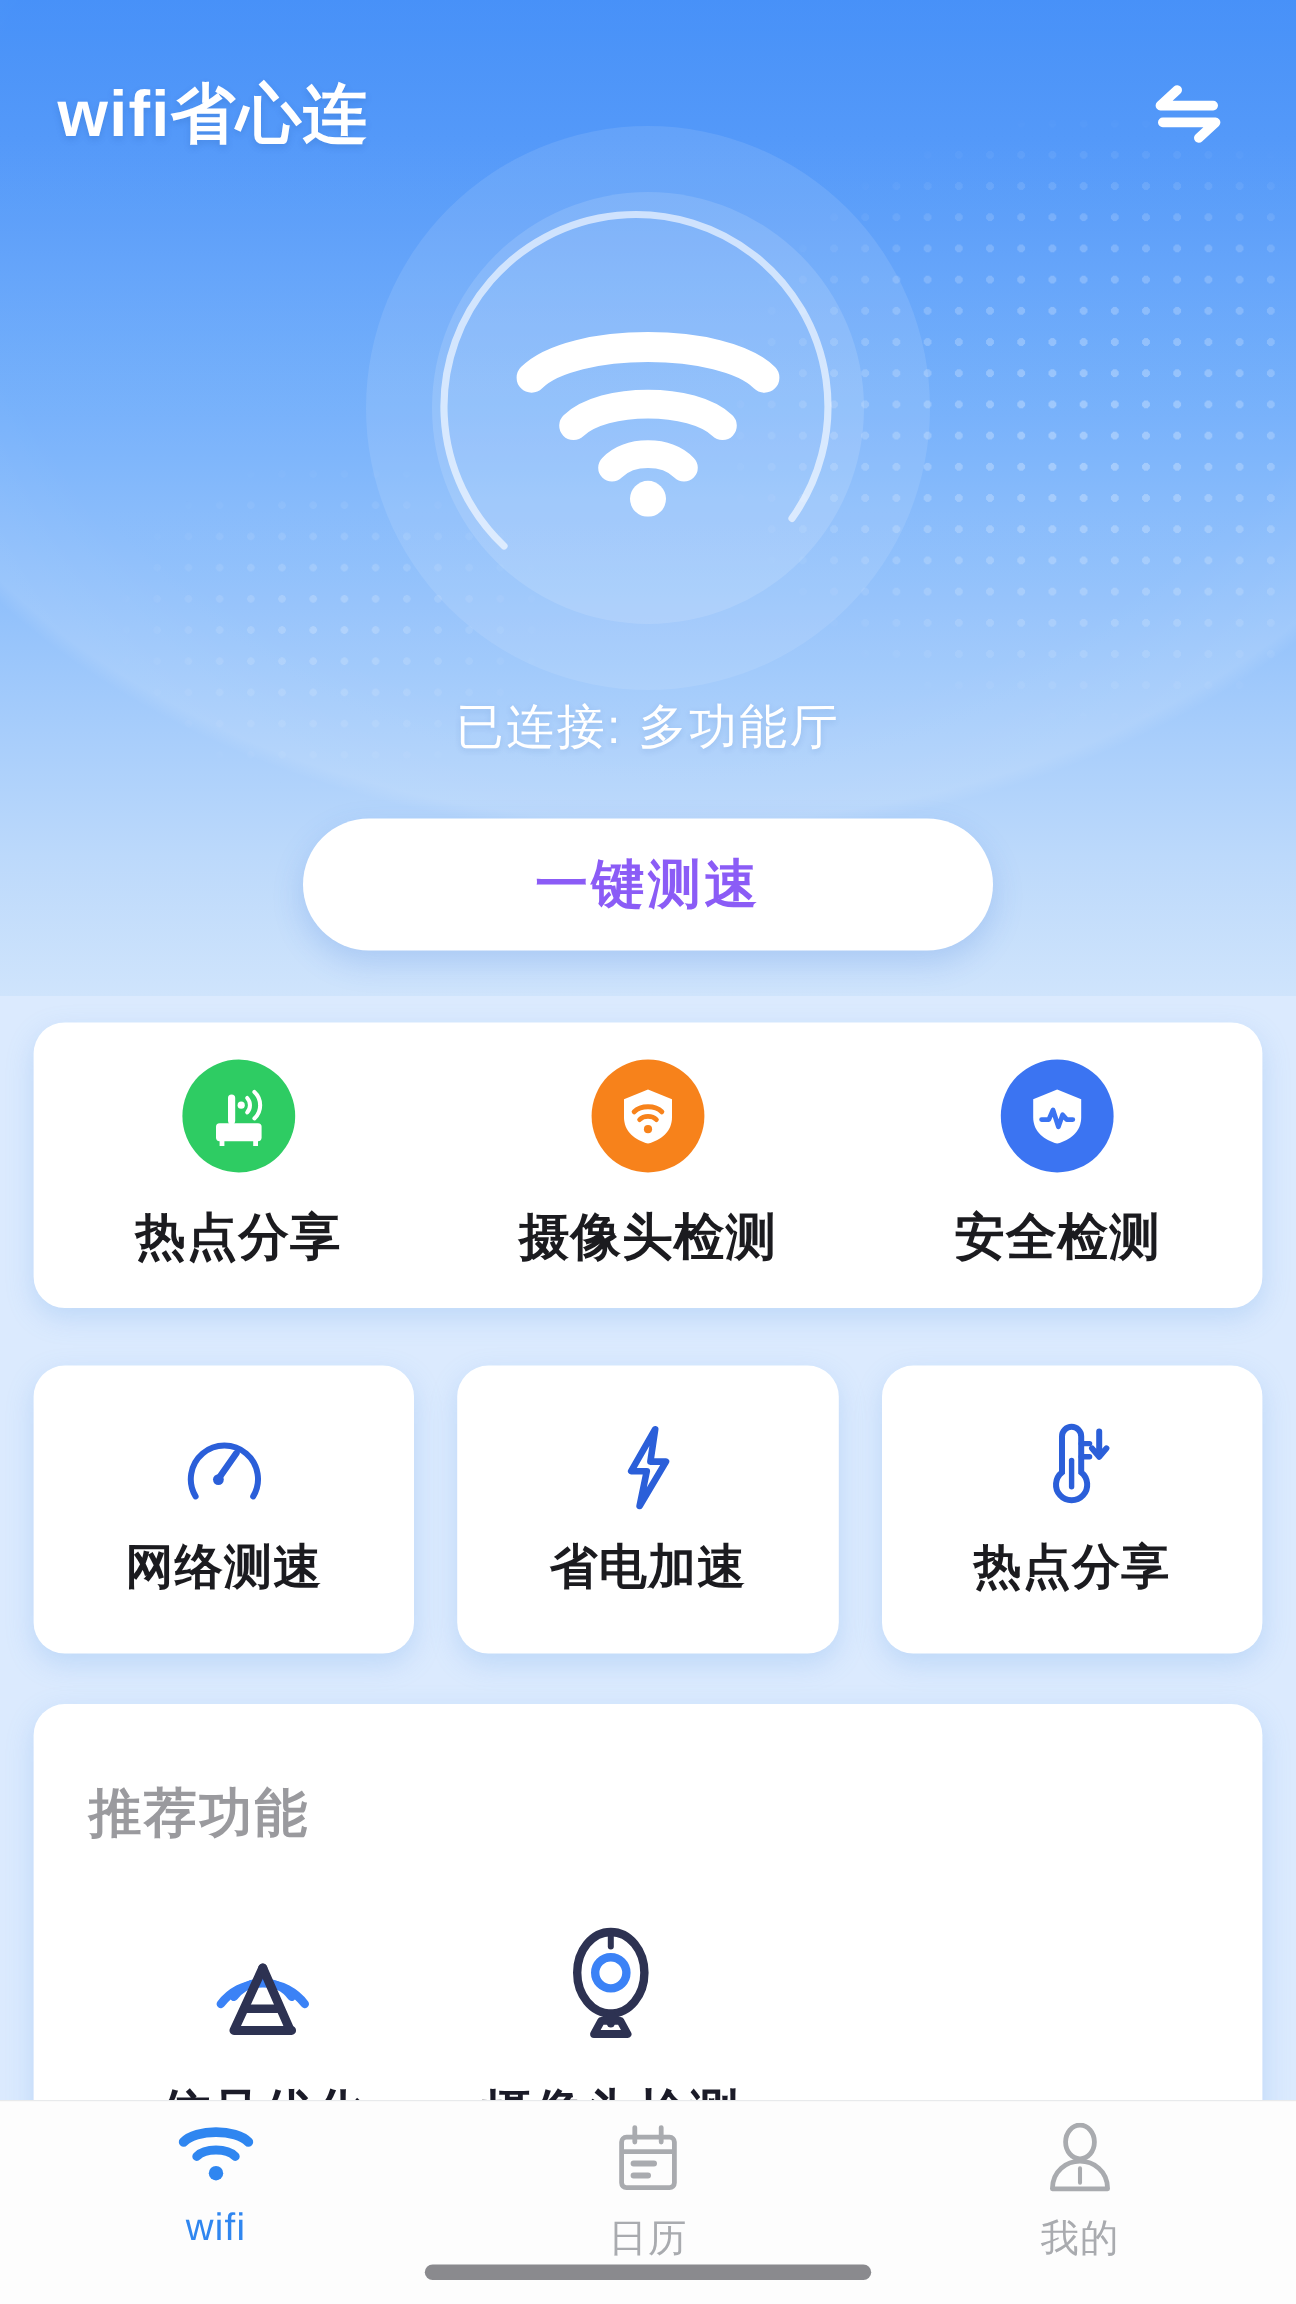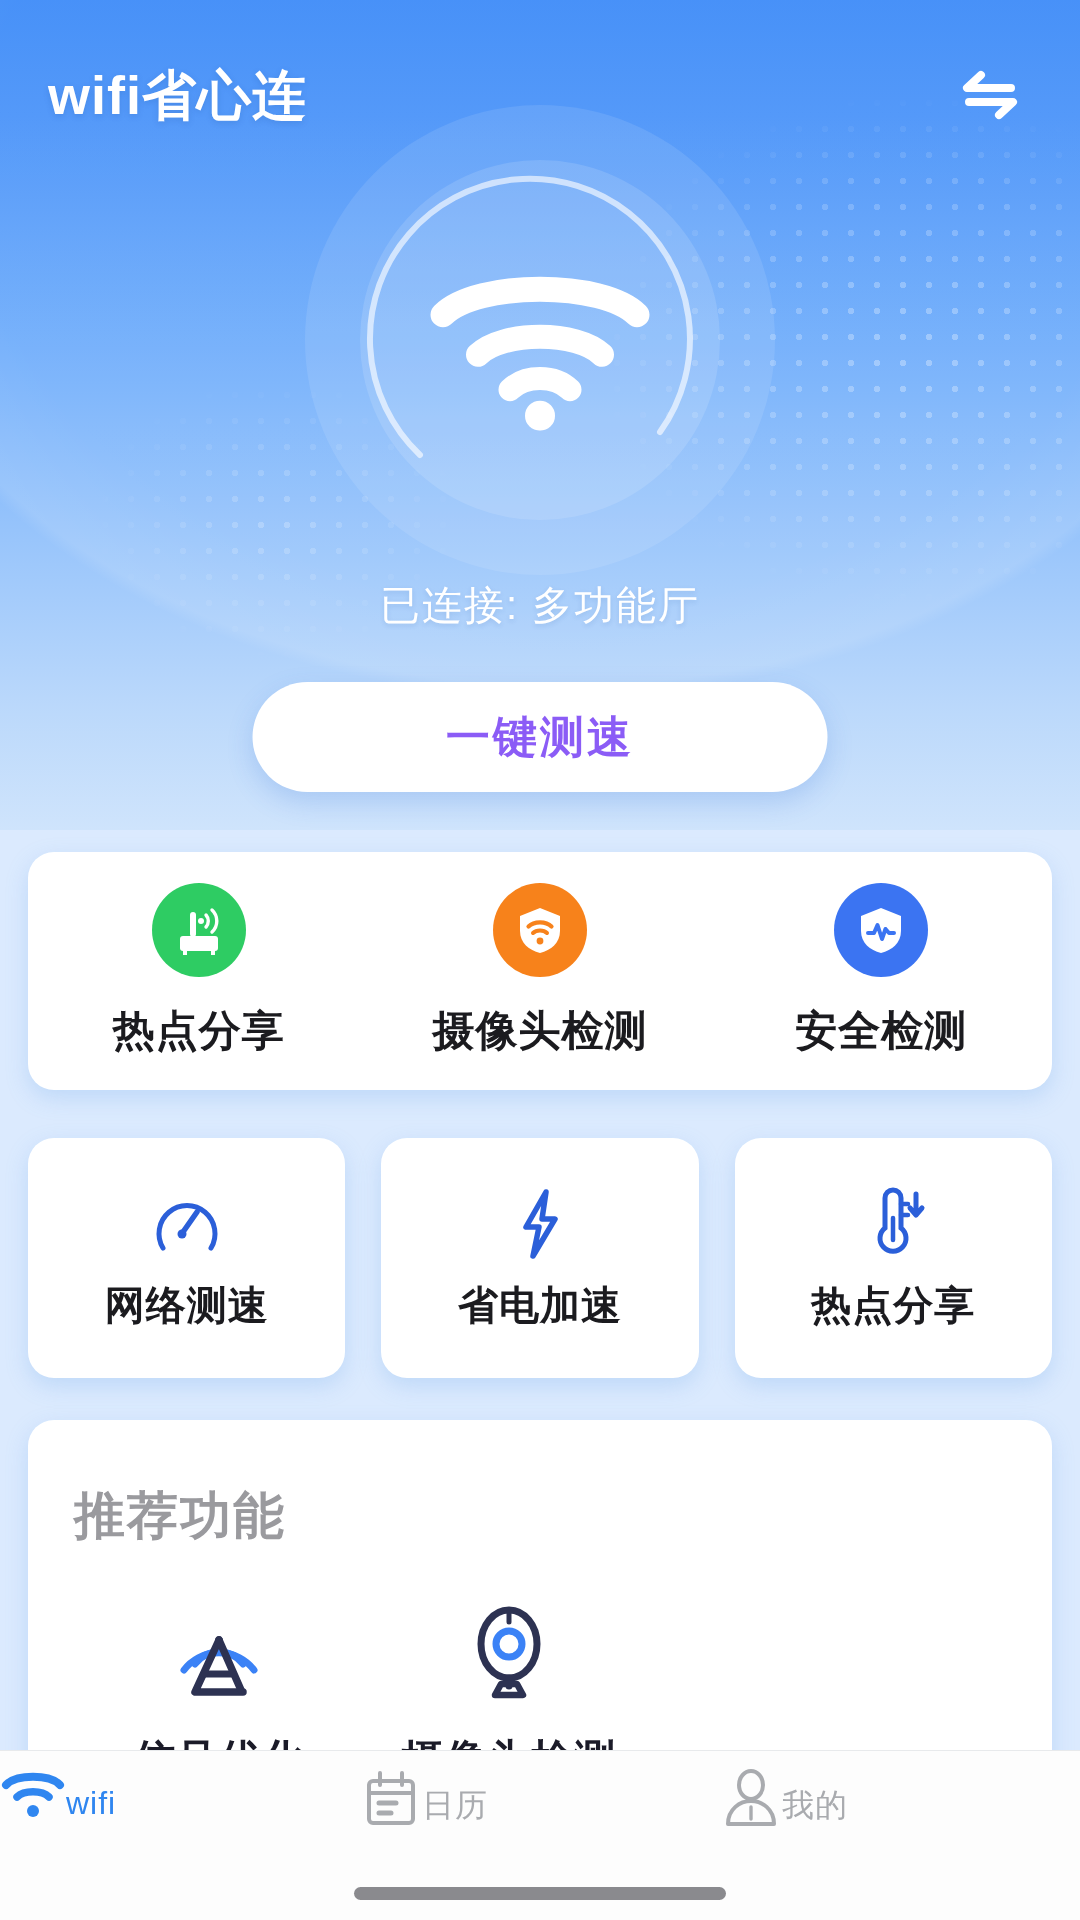--- a/index.html
+++ b/index.html
@@ -104,33 +104,33 @@
   .row2 .card{ flex:1; display:flex; flex-direction:column; align-items:center; justify-content:center; cursor:pointer; }
   .row2 .tile-label{ margin-top:10px; font-size:40px; }
 
   
   .rec-card{
     position:absolute; left:28px; top:1420px; width:1024px; height:420px;
     overflow:hidden;
   }
   .rec-title{
     position:absolute; left:46px; top:62px;
-    font-size:51px; font-weight:700; color:#9a9a9e; letter-spacing:2px;
+    font-size:44px; font-weight:700; color:#9a9a9e; letter-spacing:2px;
   }
   .rec-grid{ position:absolute; left:46px; top:176px; width:930px; display:flex; }
   .rec-item{ width:290px; display:flex; flex-direction:column; align-items:center; cursor:pointer; }
   .rec-label{ margin-top:24px; font-size:42px; font-weight:700; color:#1b1b28; letter-spacing:1px; white-space:nowrap; }
 
   
   .tabbar{
     position:absolute; left:0; bottom:0; width:1080px; height:170px;
     background:#fdfdfd; border-top:1px solid #e8eaec;
     display:flex; align-items:flex-start; padding-top:18px;
   }
-  .tab{ flex:1; display:flex; align-items:center; cursor:pointer; }
+  .tab{ flex:1; display:flex; flex-direction:column; align-items:center; cursor:pointer; }
   .tab-label{ margin-top:12px; font-size:32px; letter-spacing:1px; }
   .tab.active .tab-label{ color:#2f86f0; }
   .tab .tab-label{ color:#a9abaf; }
   .home-bar{
     position:absolute; left:50%; bottom:20px; transform:translateX(-50%);
     width:372px; height:13px; border-radius:8px; background:#8a8a8e;
   }
 </style>
 </head>
 <body>

